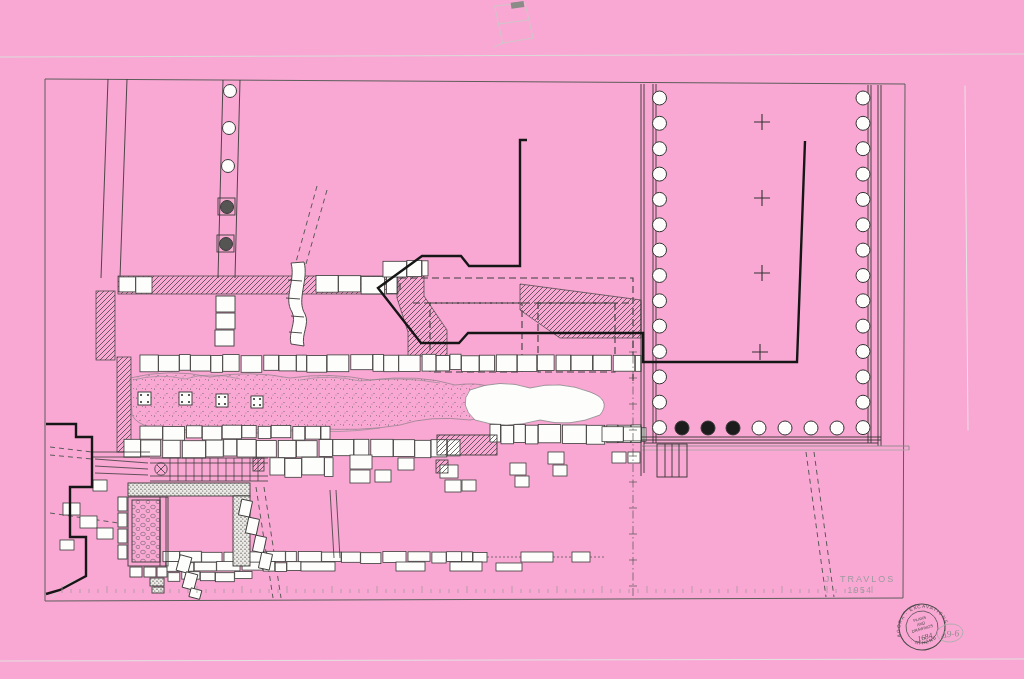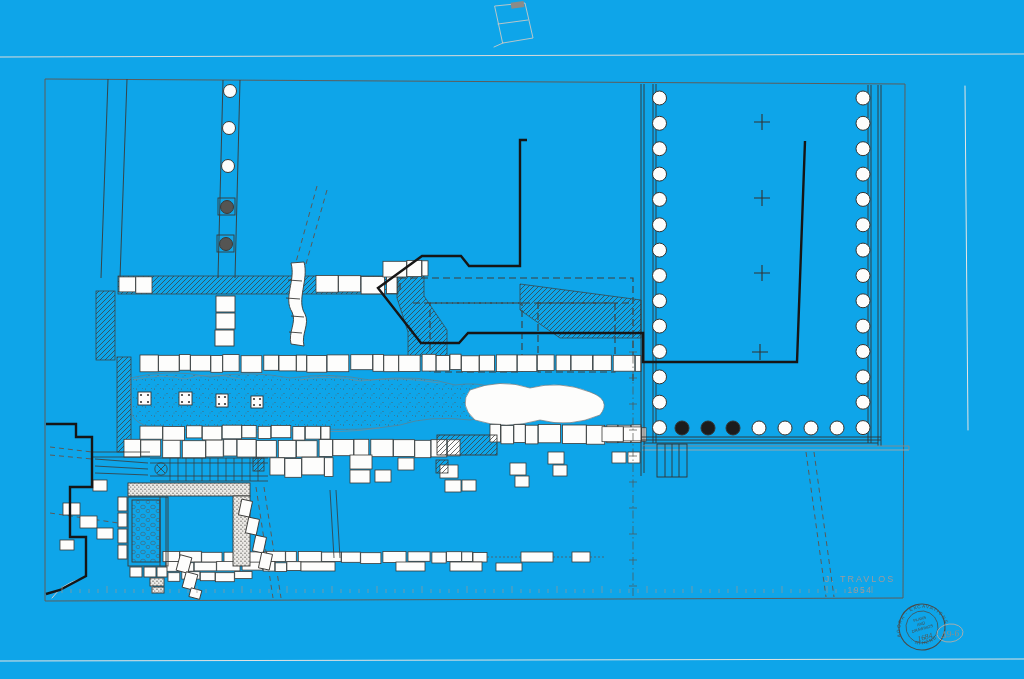--- a/index.html
+++ b/index.html
@@ -1,16 +1,16 @@
 <!DOCTYPE html>
 <html><head>
 <meta charset="utf-8">
 <style>
   html,body{margin:0;padding:0;background:#ececea;}
-  #sheet{position:relative;width:1024px;height:679px;background:#0ea5e9;overflow:hidden;
+  #sheet{position:relative;width:1024px;height:679px;background:#f9a8d4;overflow:hidden;
          font-family:"Liberation Sans", sans-serif;}
   svg{position:absolute;left:0;top:0;}
   text{user-select:none;}
 </style>
 </head>
 <body>
 
 <div id="sheet">
 <svg width="1024" height="679" viewBox="0 0 1024 679">
   <defs>

